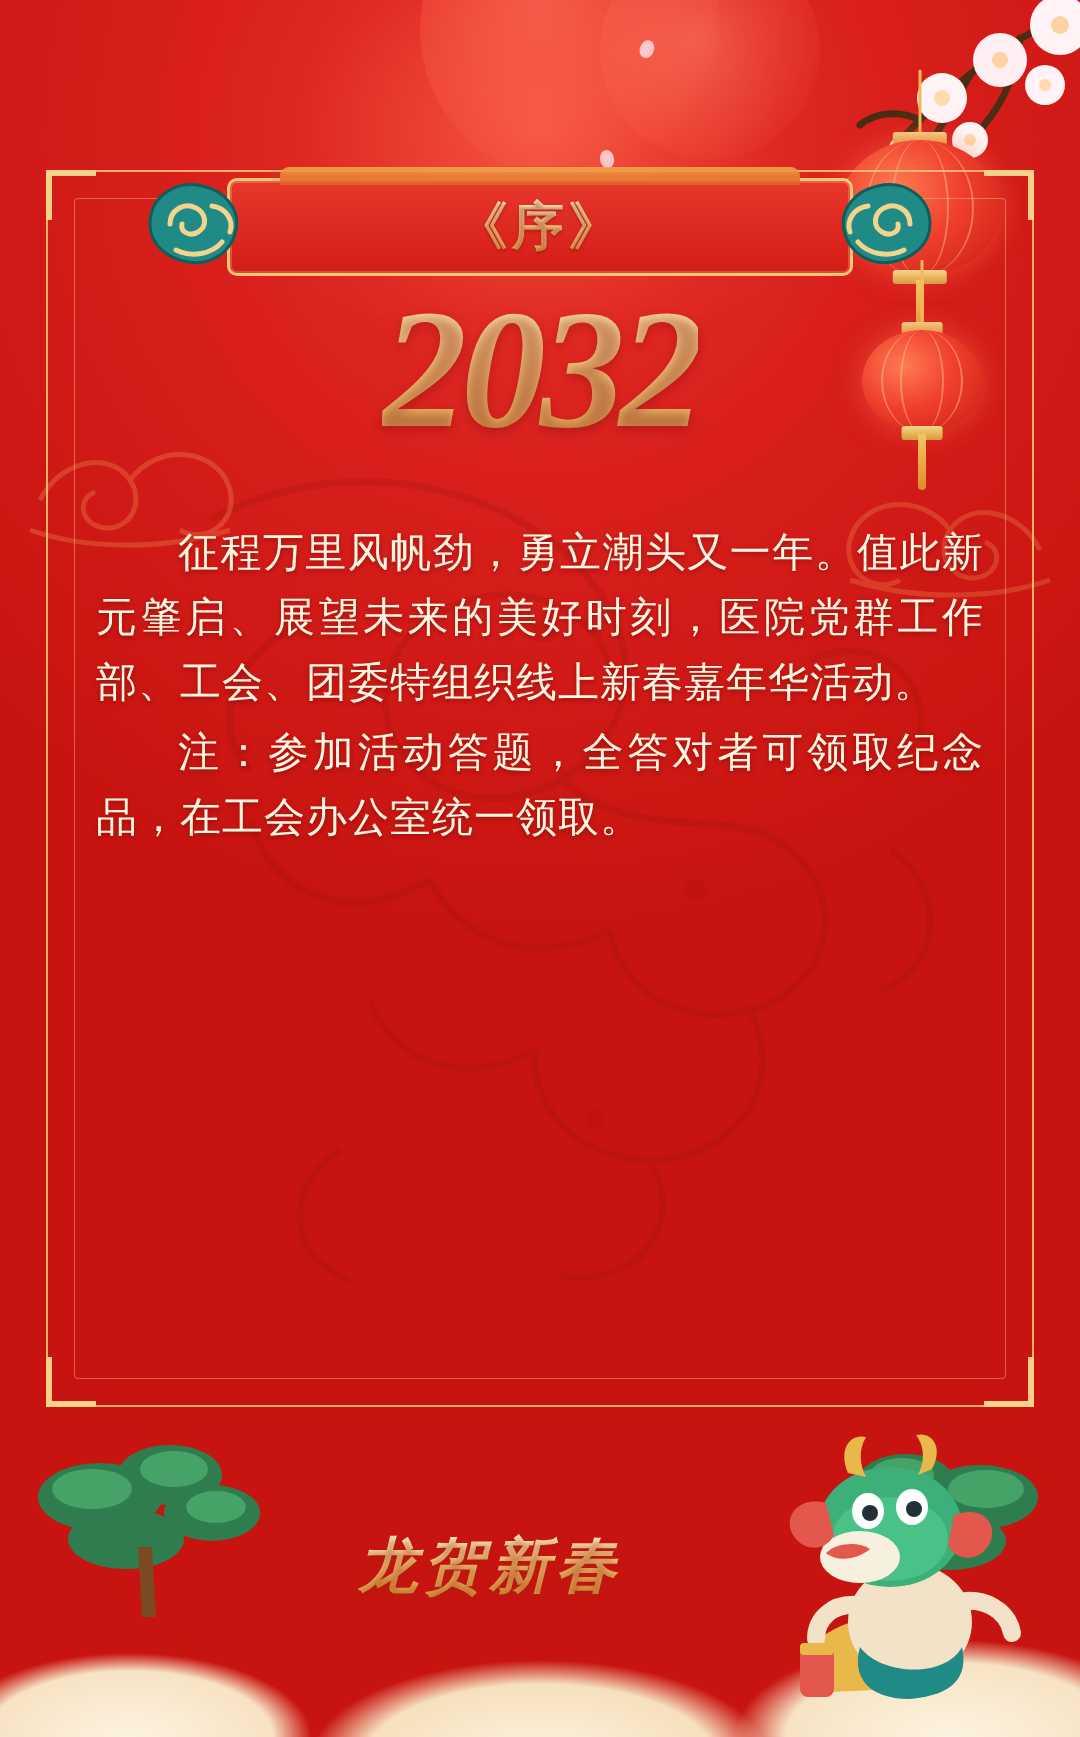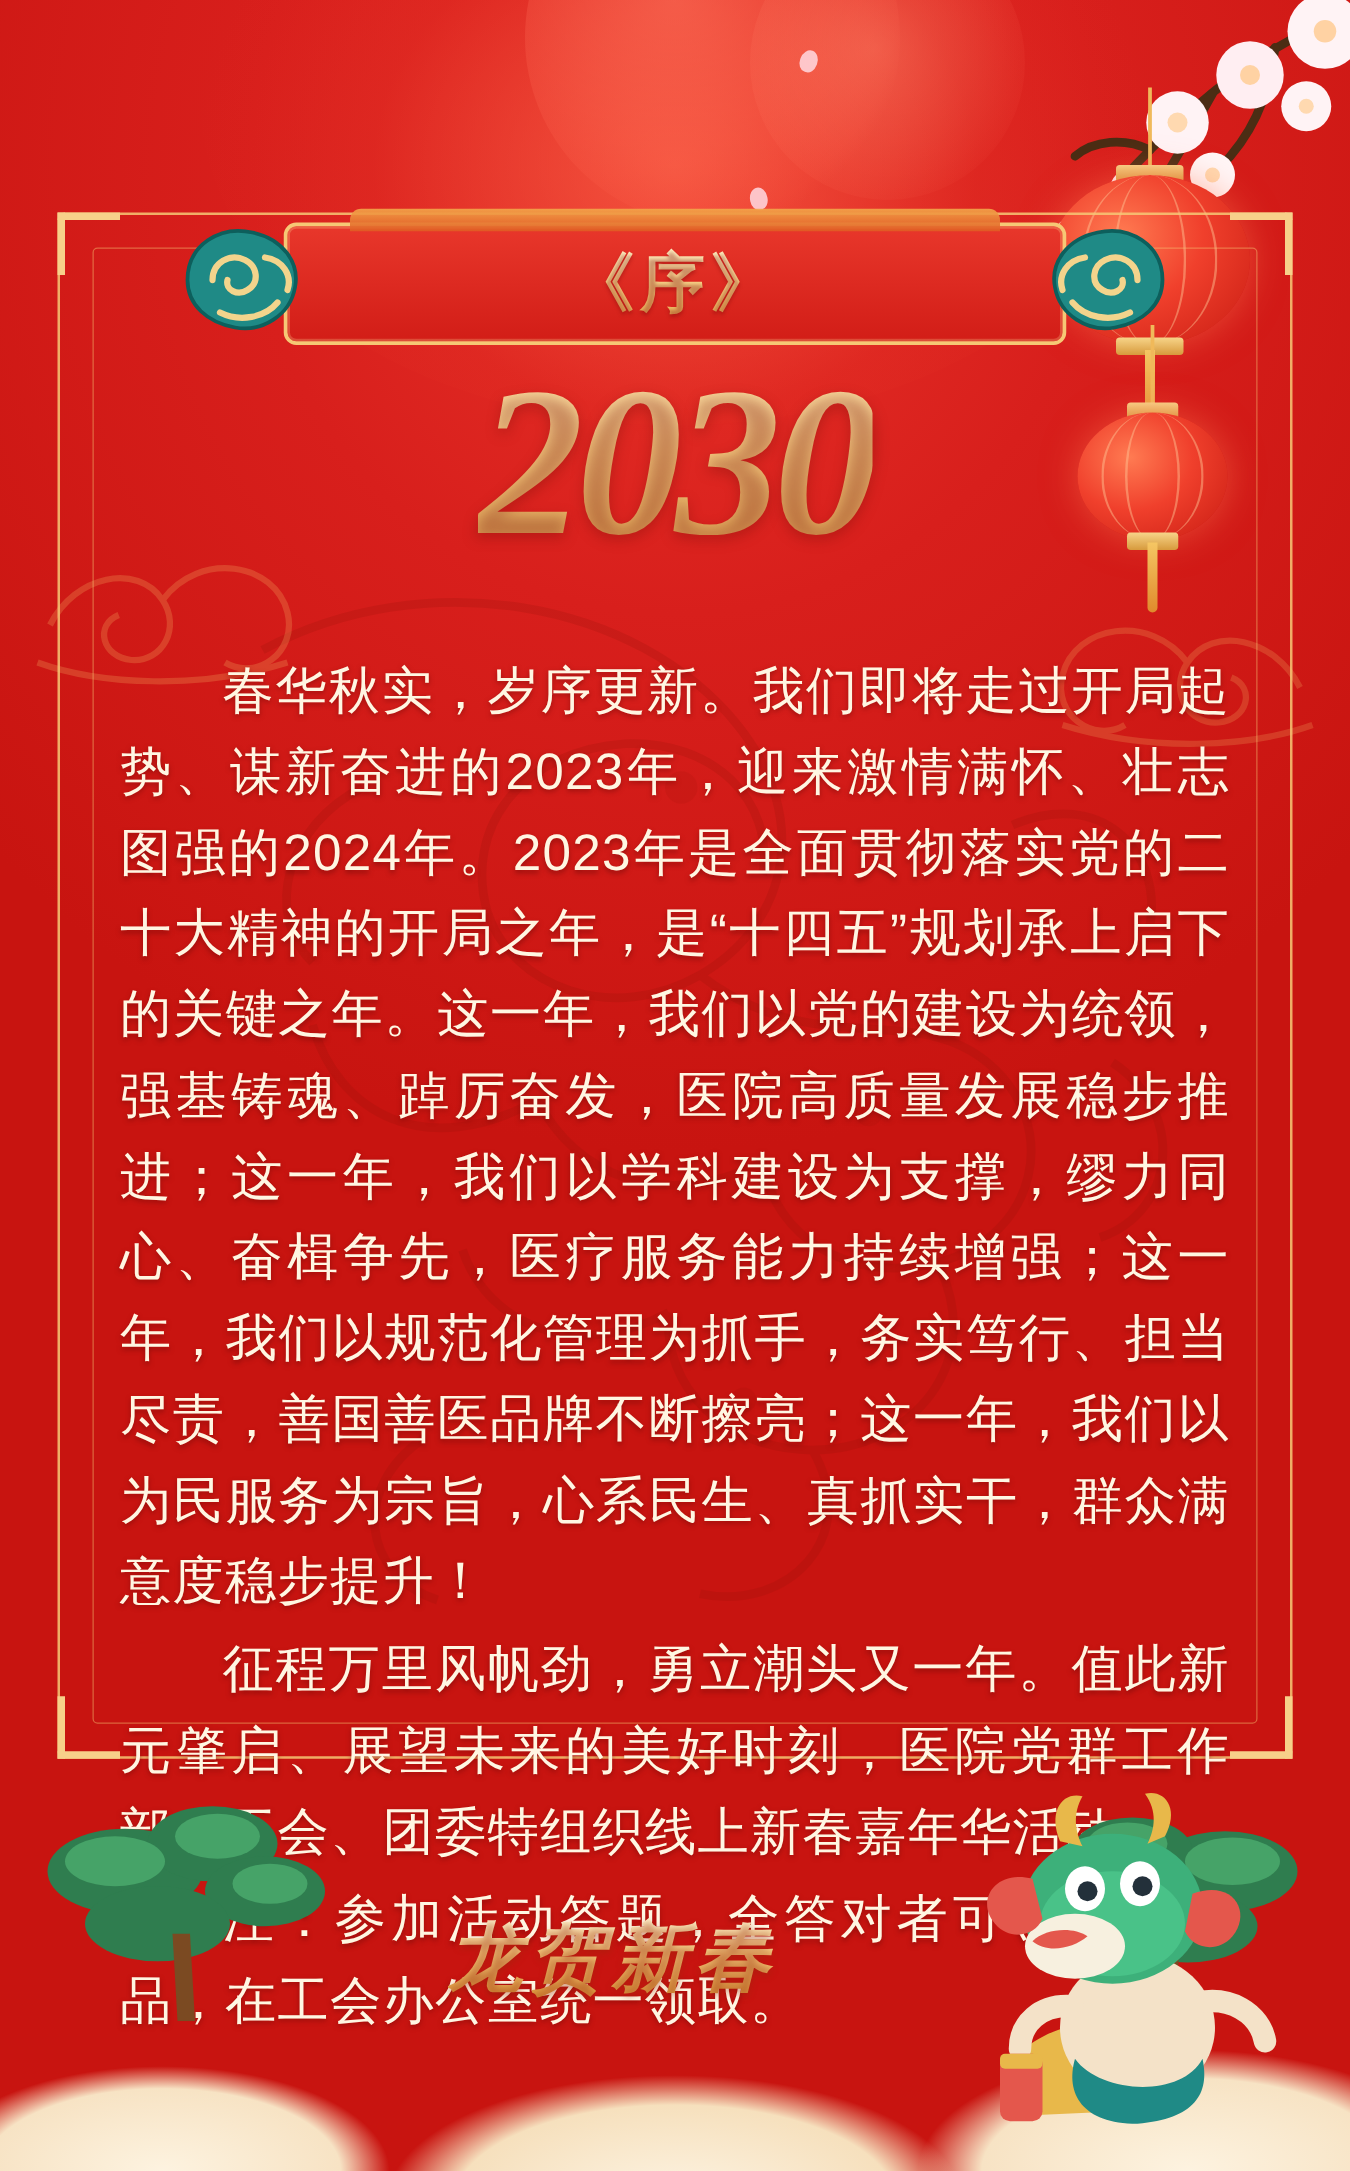--- a/index.html
+++ b/index.html
@@ -436,25 +436,24 @@
       <path d="M110,54 C110,26 84,10 58,16 C34,21 20,40 24,60 C28,82 50,96 72,92 C94,88 110,74 110,54 Z"></path>
     </g>
     <g fill="none" stroke="#f3d48c" stroke-width="5" stroke-linecap="round">
       <path d="M90,54 C90,40 76,32 64,38 C54,43 52,56 62,62 C70,67 80,62 78,54"></path>
       <path d="M48,36 C34,38 26,50 30,62"></path>
       <path d="M84,80 C68,88 48,84 38,72"></path>
     </g>
   </svg>
 
   <div class="year-wrap">
-    <span class="year-text">2030</span>
+    <span class="year-text">2032</span>
   </div>
 
   <div class="body-text">
-    <p>春华秋实，岁序更新。我们即将走过开局起势、谋新奋进的2023年，迎来激情满怀、壮志图强的2024年。2023年是全面贯彻落实党的二十大精神的开局之年，是“十四五”规划承上启下的关键之年。这一年，我们以党的建设为统领，强基铸魂、踔厉奋发，医院高质量发展稳步推进；这一年，我们以学科建设为支撑，缪力同心、奋楫争先，医疗服务能力持续增强；这一年，我们以规范化管理为抓手，务实笃行、担当尽责，善国善医品牌不断擦亮；这一年，我们以为民服务为宗旨，心系民生、真抓实干，群众满意度稳步提升！</p>
     <p>征程万里风帆劲，勇立潮头又一年。值此新元肇启、展望未来的美好时刻，医院党群工作部、工会、团委特组织线上新春嘉年华活动。</p>
     <p>注：参加活动答题，全答对者可领取纪念品，在工会办公室统一领取。</p>
   </div>
 
   <div class="bottom-scene">
     <div class="bottom-clouds"></div>
 
     <svg class="pine left" viewBox="0 0 240 190">
       <g fill="#2f7d4f">
         <ellipse cx="70" cy="70" rx="62" ry="34"></ellipse>

